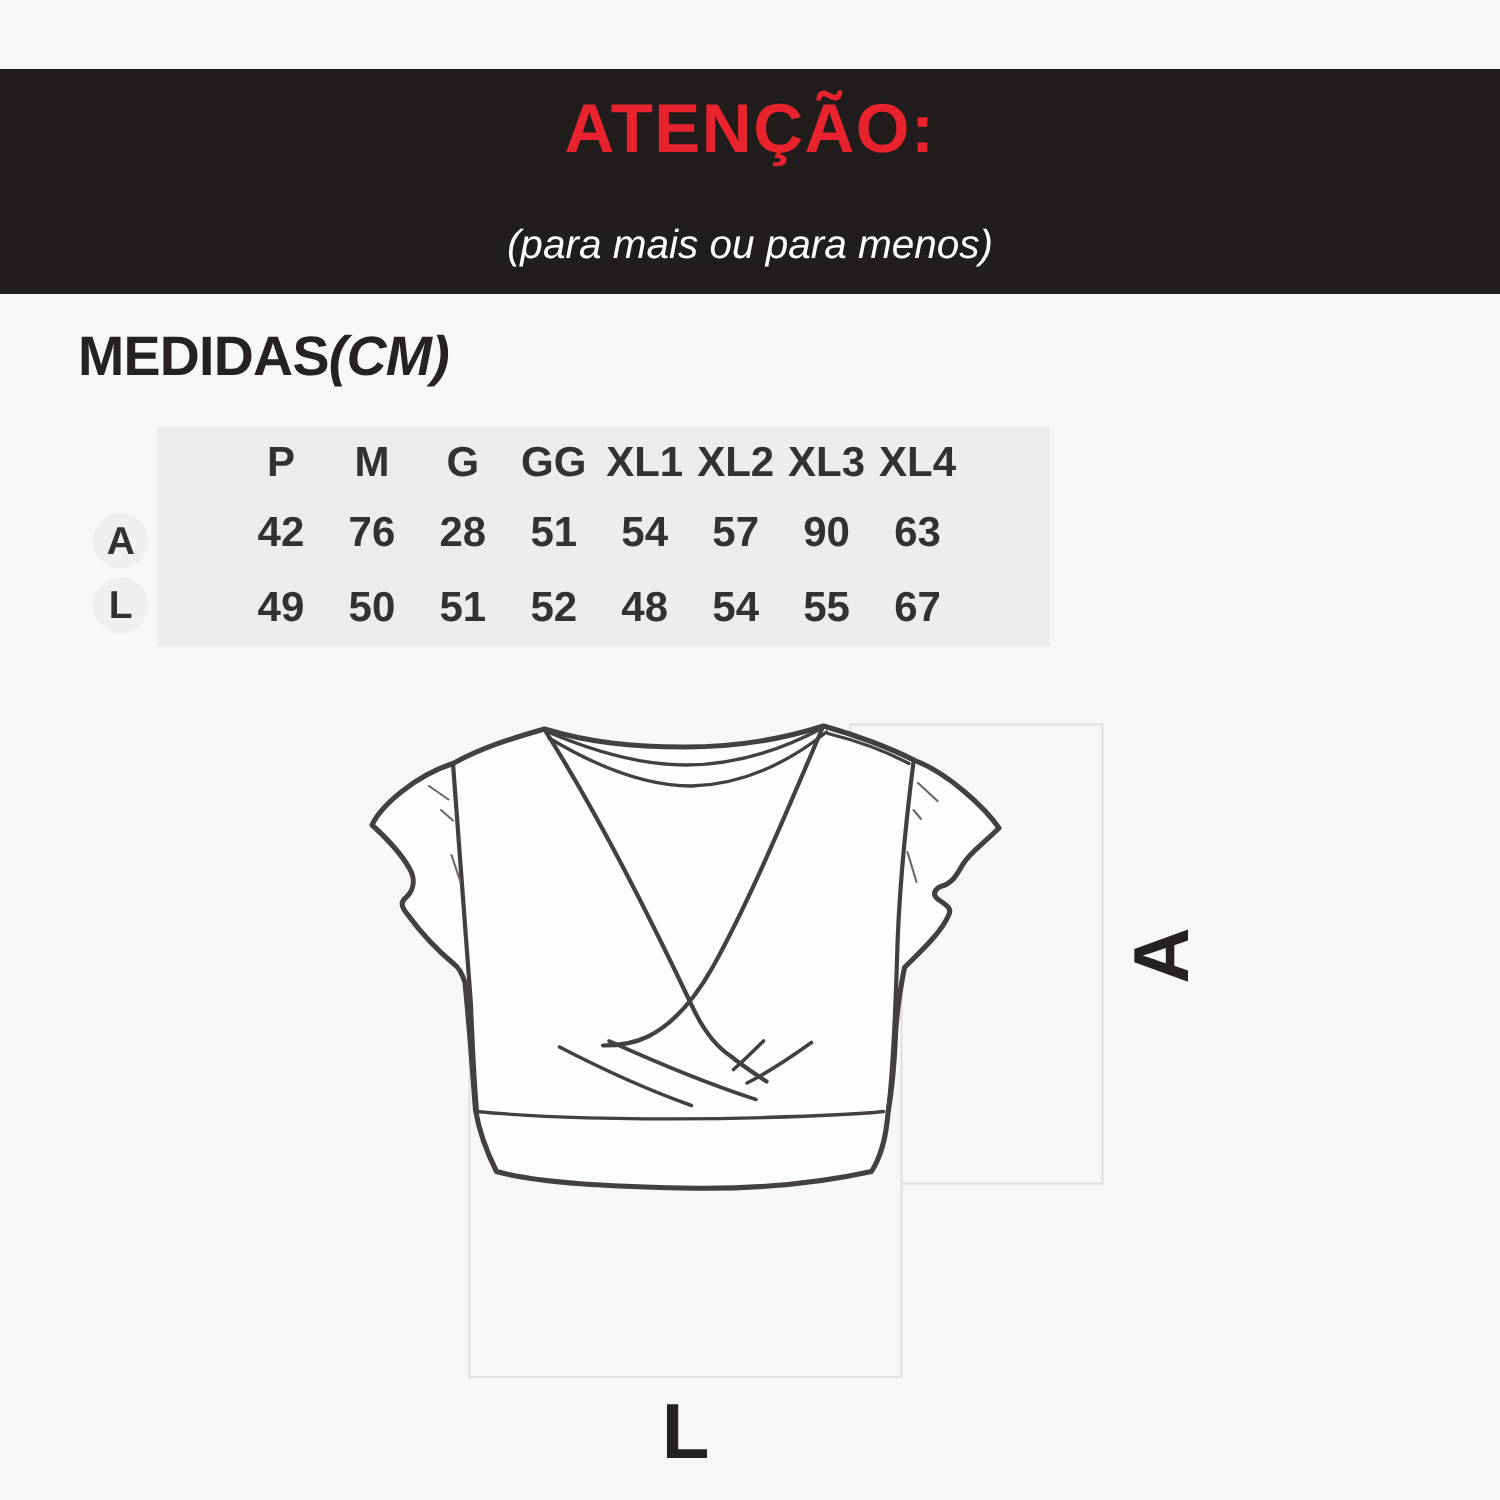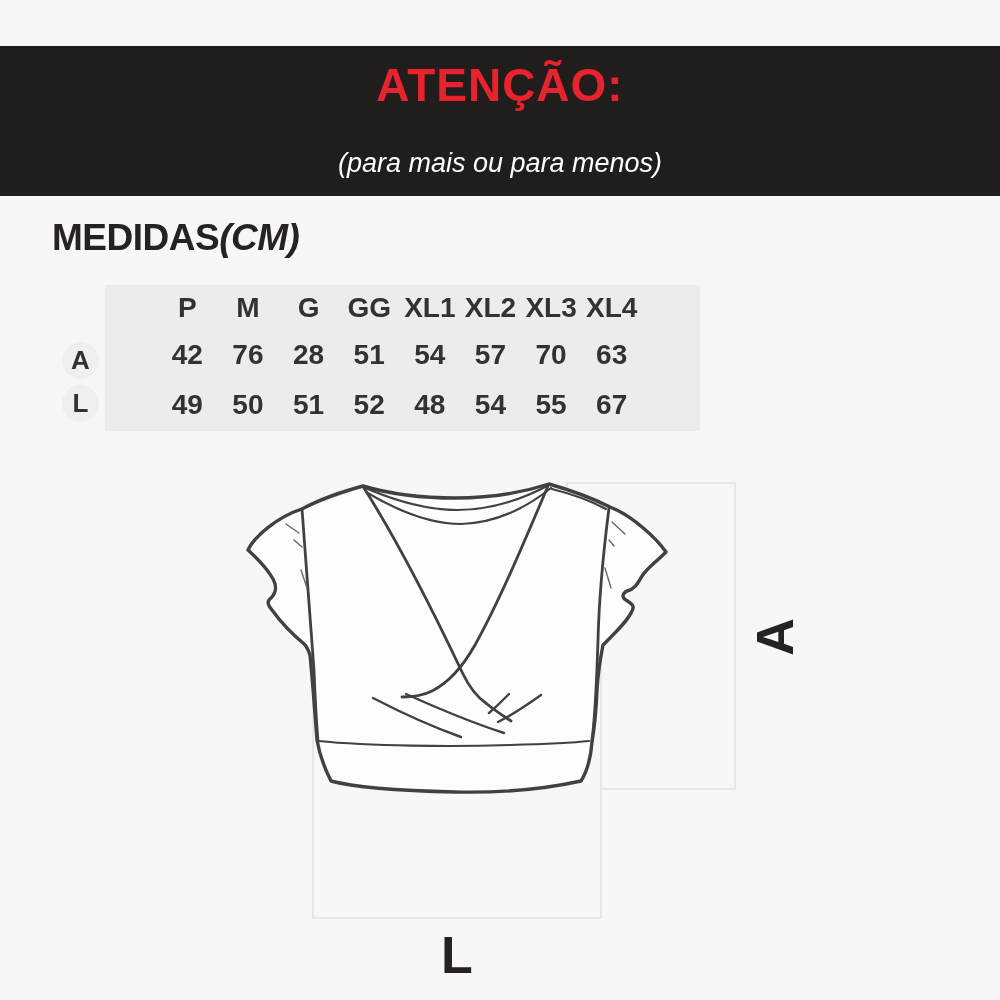--- a/index.html
+++ b/index.html
@@ -86,21 +86,21 @@
     <div class="st-cell">XL3</div>
     <div class="st-cell">XL4</div>
   </div>
   <div class="st-row">
     <div class="st-cell">42</div>
     <div class="st-cell">76</div>
     <div class="st-cell">28</div>
     <div class="st-cell">51</div>
     <div class="st-cell">54</div>
     <div class="st-cell">57</div>
-    <div class="st-cell">70</div>
+    <div class="st-cell">90</div>
     <div class="st-cell">63</div>
   </div>
   <div class="st-row">
     <div class="st-cell">49</div>
     <div class="st-cell">50</div>
     <div class="st-cell">51</div>
     <div class="st-cell">52</div>
     <div class="st-cell">48</div>
     <div class="st-cell">54</div>
     <div class="st-cell">55</div>

